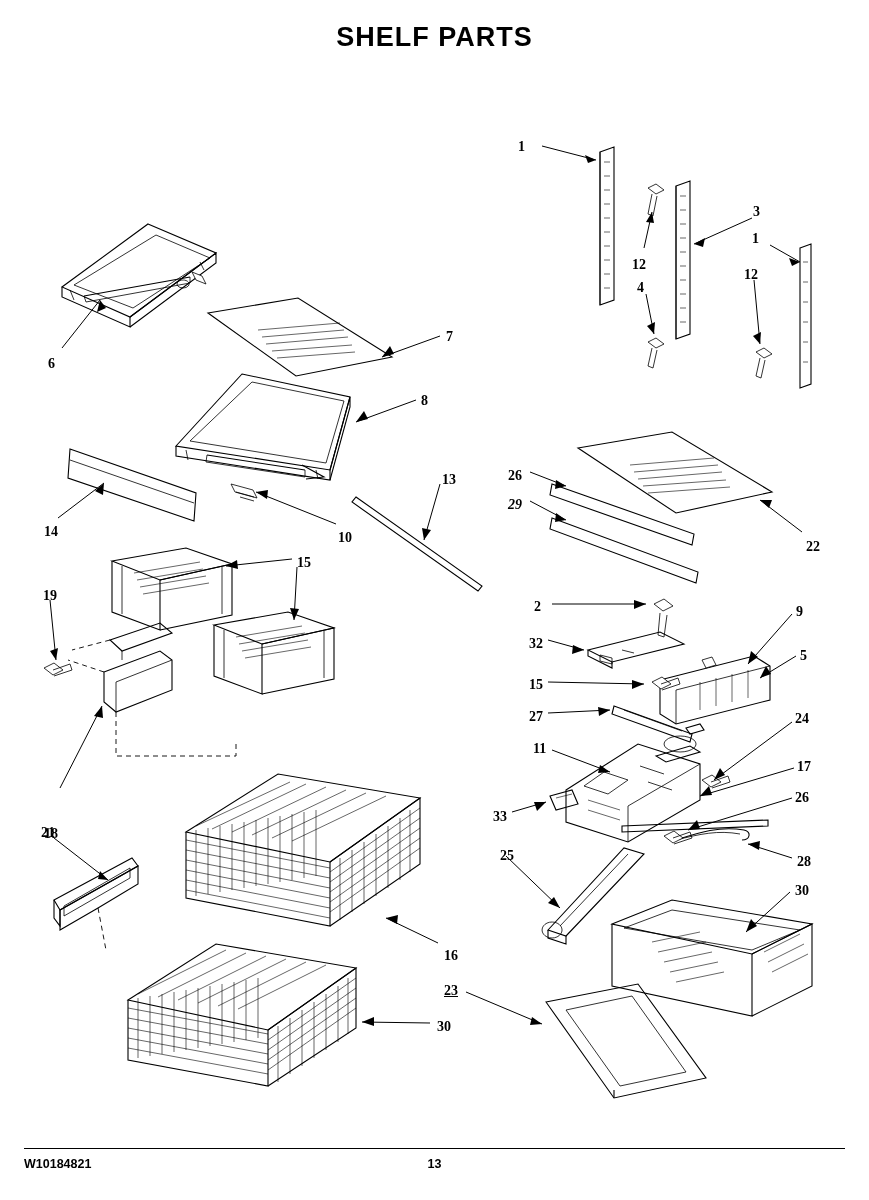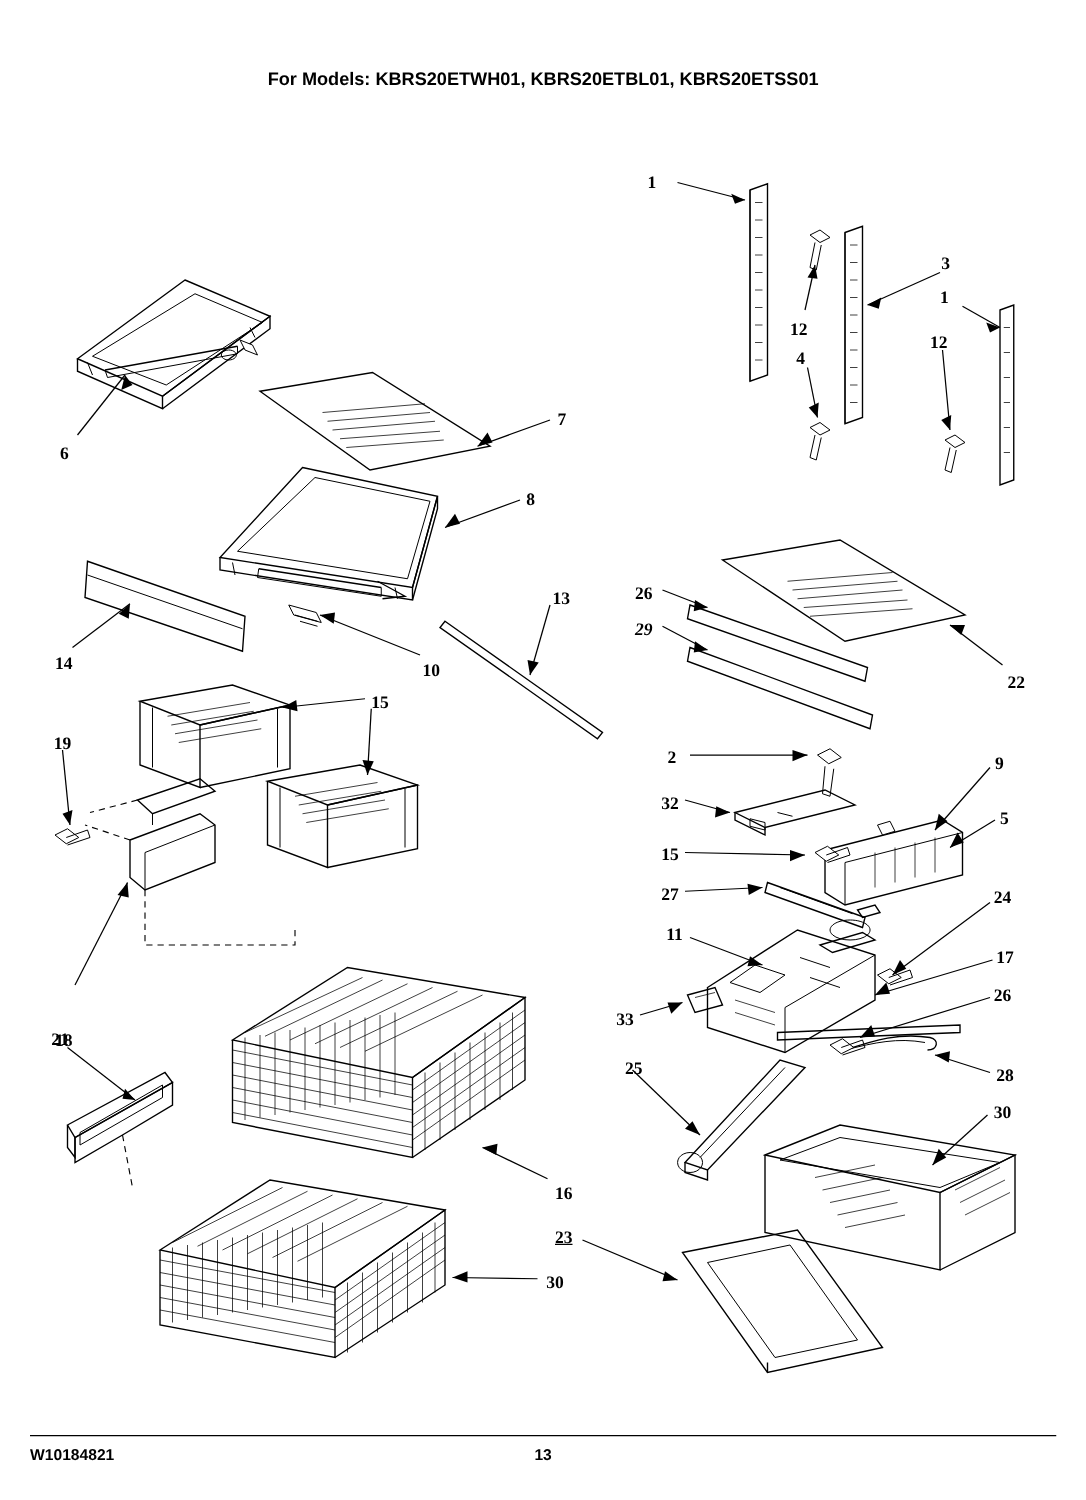--- a/index.html
+++ b/index.html
@@ -105,21 +105,21 @@
   #art .hair{ fill: none; stroke: #000; stroke-width: 0.6; }
   #art .dash{ fill: none; stroke: #000; stroke-width: 0.9; stroke-dasharray: 5 4; }
   #art .wht2{ fill: #fff; stroke: #000; stroke-width: 0.8; }
   #art .lead{ fill: none; stroke: #000; stroke-width: 1.0; }
 </style>
 </head>
 <body>
 
 <div id="page">
 
-  <div class="models-line">For Models: KBRS20ETWH01, KBRS20ETBL01, KBRS20ETSS01</div>
+  <div class="doc-title">SHELF PARTS</div>
 
   <svg id="art" viewBox="0 0 869 1200">
 
     <g>
       <path class="ln" d="M600 152 L614 147 L614 300 L600 305 Z"></path>
       <path class="thin" d="M600 152 L600 305"></path>
       <path class="hair" d="M604 162 h6 M604 176 h6 M604 190 h6 M604 204 h6 M604 218 h6 M604 232 h6 M604 246 h6 M604 260 h6 M604 274 h6 M604 288 h6"></path>
     </g>
 
     <g>

